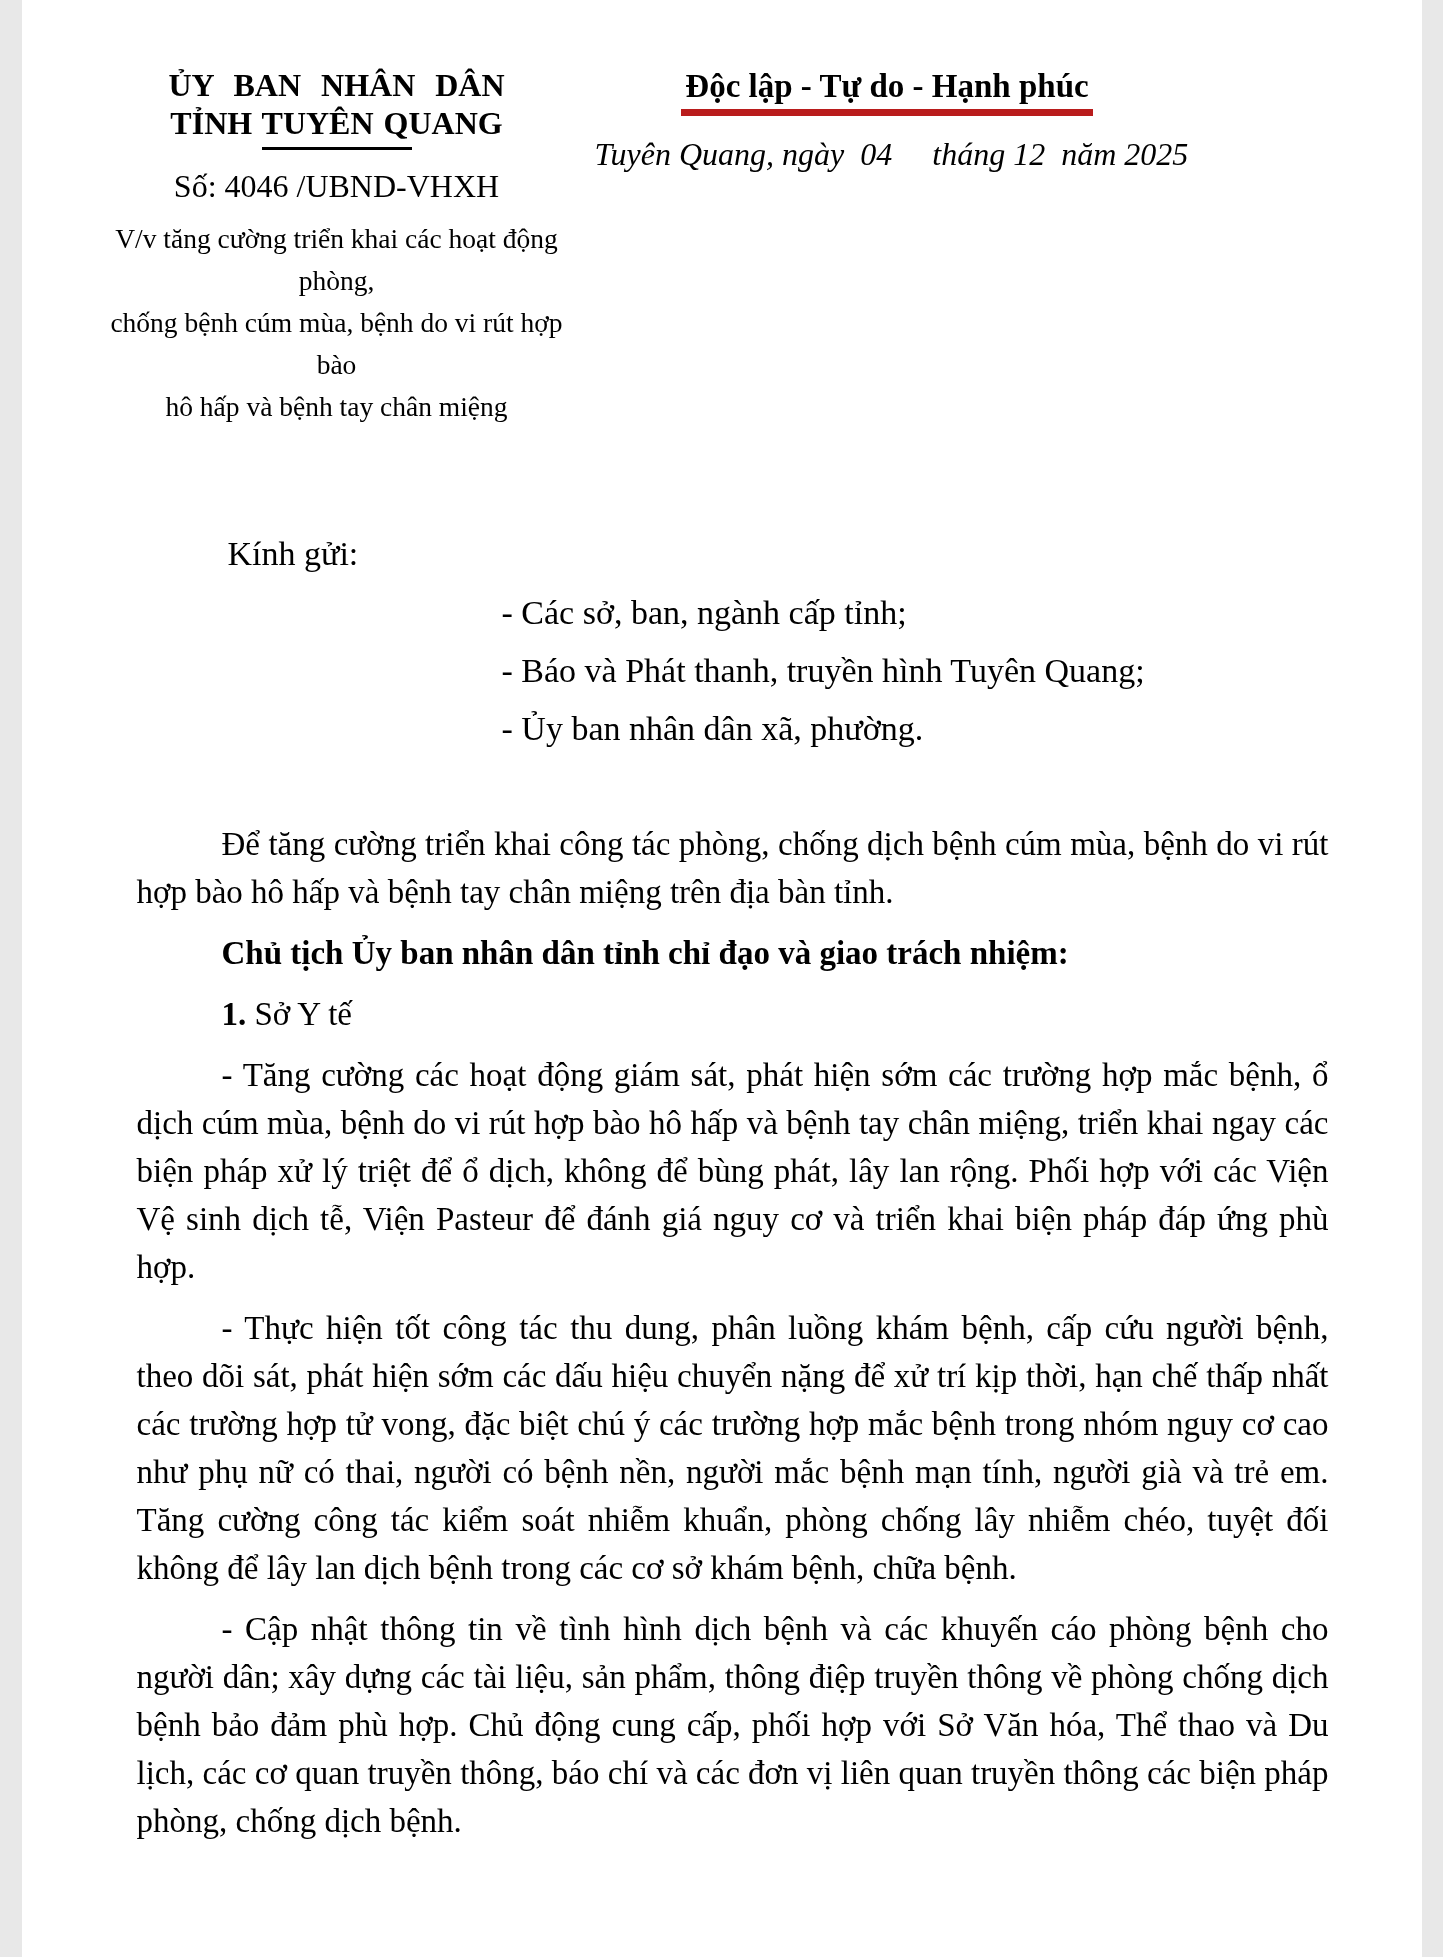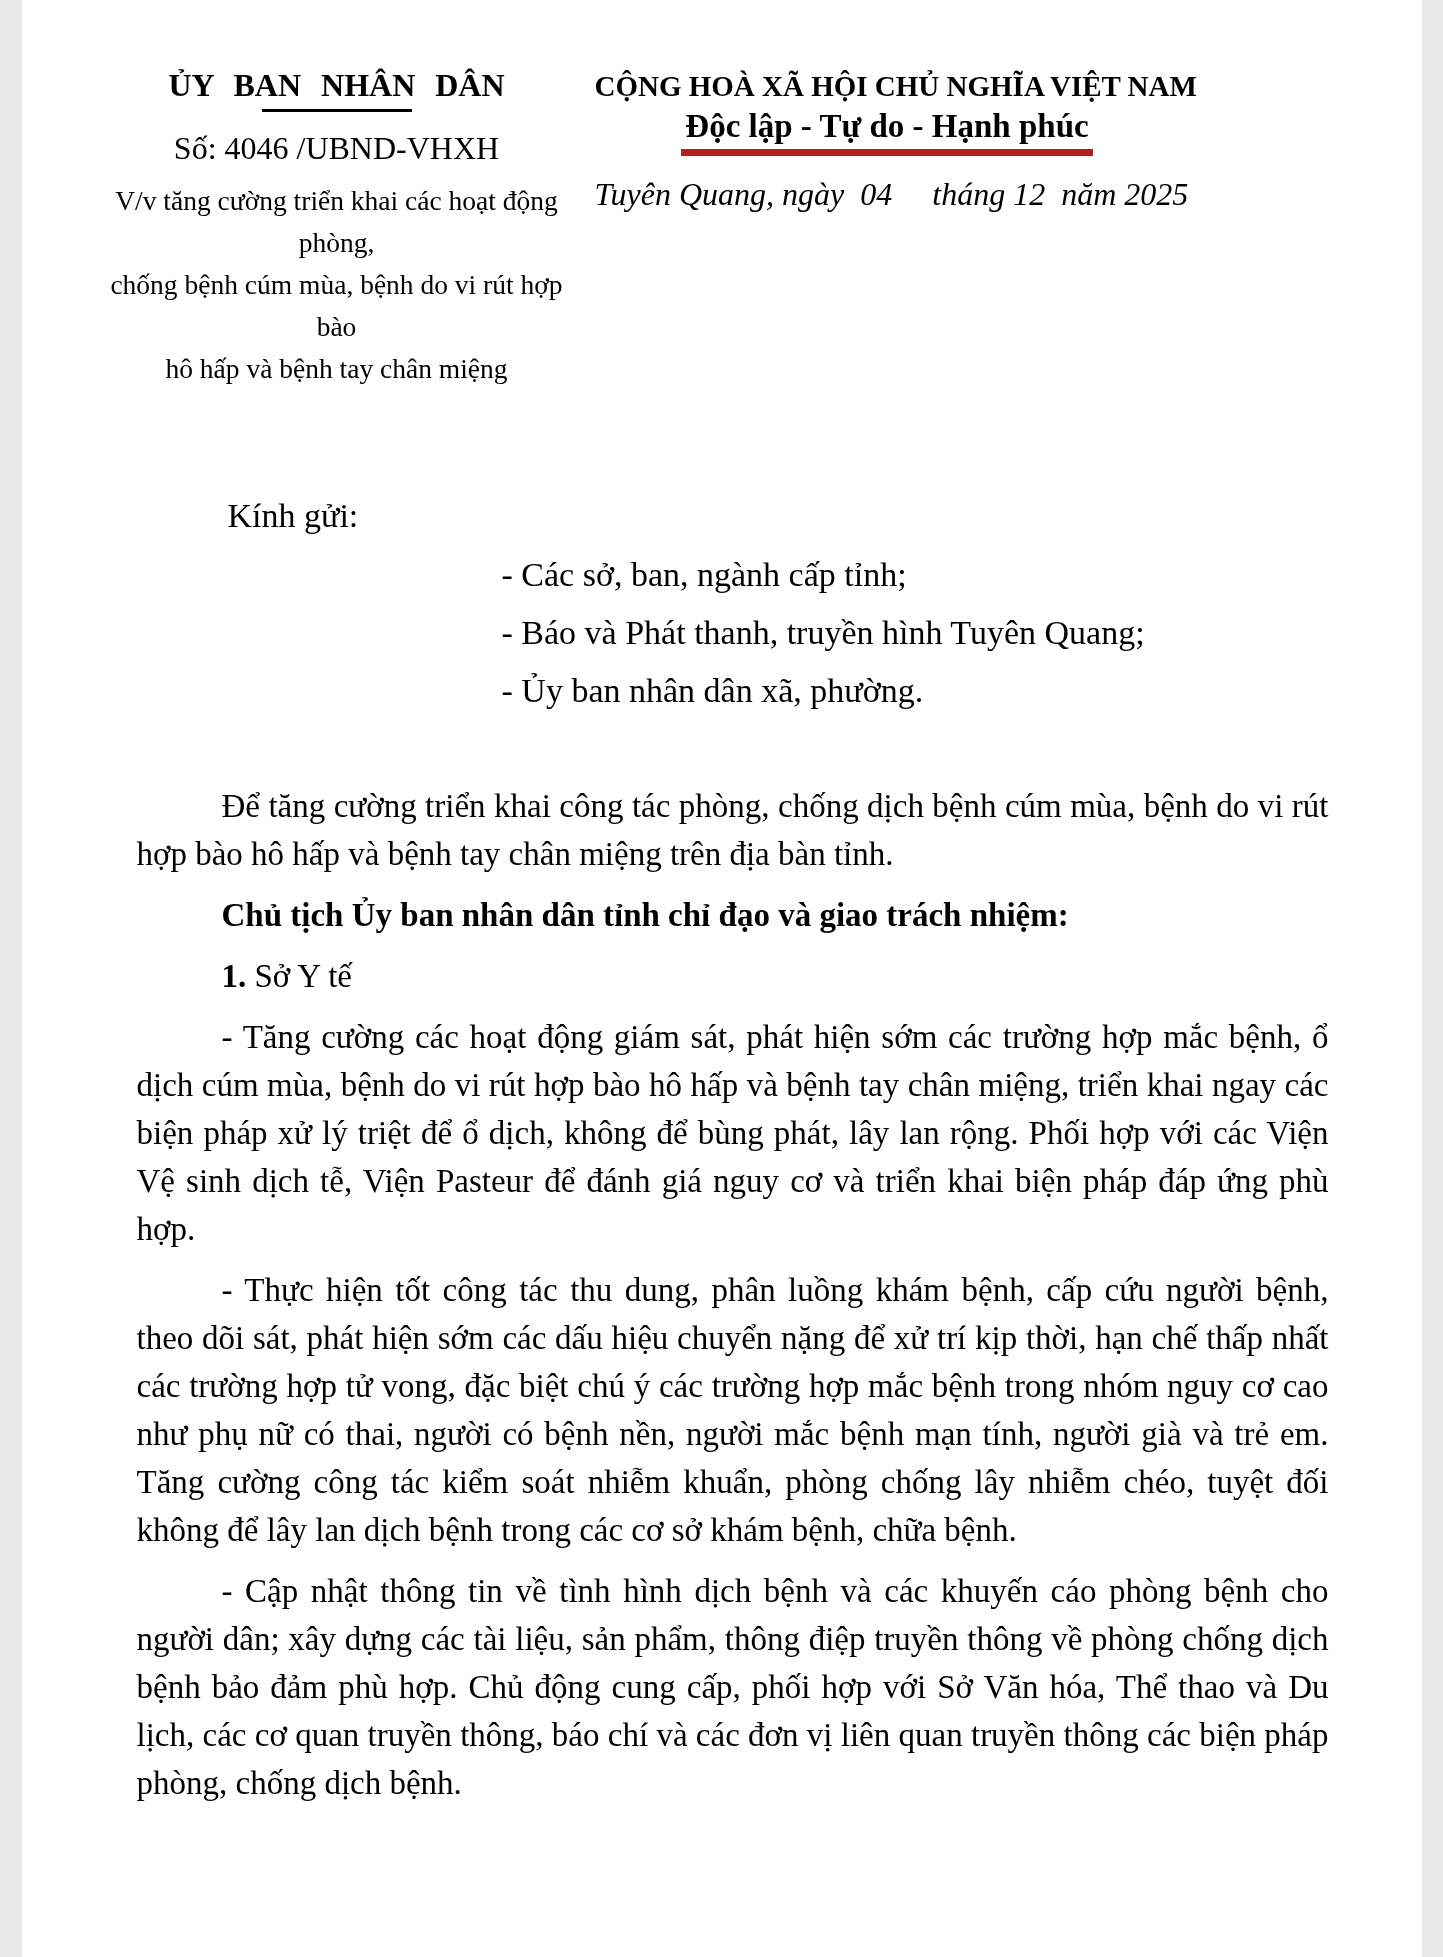--- a/index.html
+++ b/index.html
@@ -52,31 +52,31 @@
 </style>
 </head>
 <body>
 
 <div class="page">
 
   <div class="header">
 
     <div class="header-left">
       <div class="org1">ỦY BAN NHÂN DÂN</div>
+      <div class="org2">TỈNH TUYÊN QUANG</div>
       <div class="rule"></div>
       <div class="doc-number">Số: 4046 /UBND-VHXH</div>
       <div class="subject">
         <div>V/v tăng cường triển khai các hoạt động phòng,</div>
         <div>chống bệnh cúm mùa, bệnh do vi rút hợp bào</div>
         <div>hô hấp và bệnh tay chân miệng</div>
       </div>
     </div>
 
     <div class="header-right">
-      <div class="nat1">CỘNG HOÀ XÃ HỘI CHỦ NGHĨA VIỆT NAM</div>
       <div class="nat2-wrap">
         <span class="nat2">Độc lập - Tự do - Hạnh phúc</span>
       </div>
       <div class="dateline">Tuyên Quang, ngày  04     tháng 12  năm 2025</div>
     </div>
 
   </div>
 
   <div class="salutation">
     <div class="kinh-gui">Kính gửi:</div>

